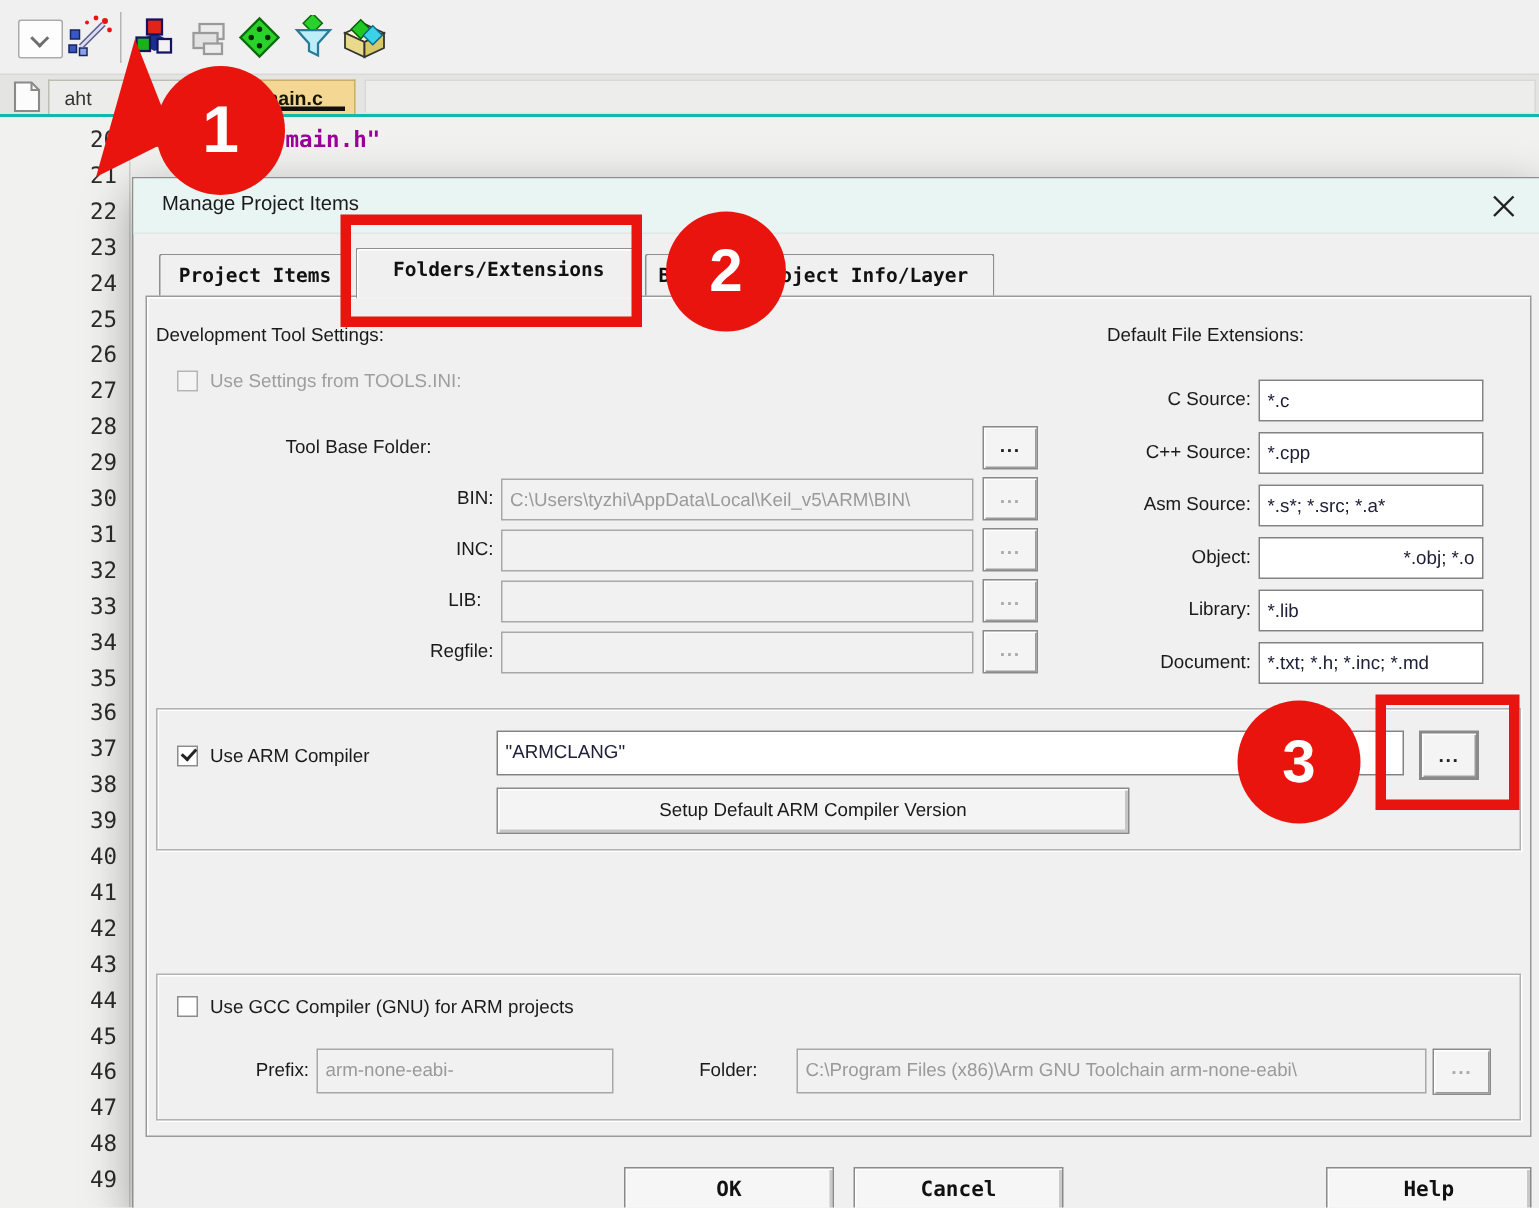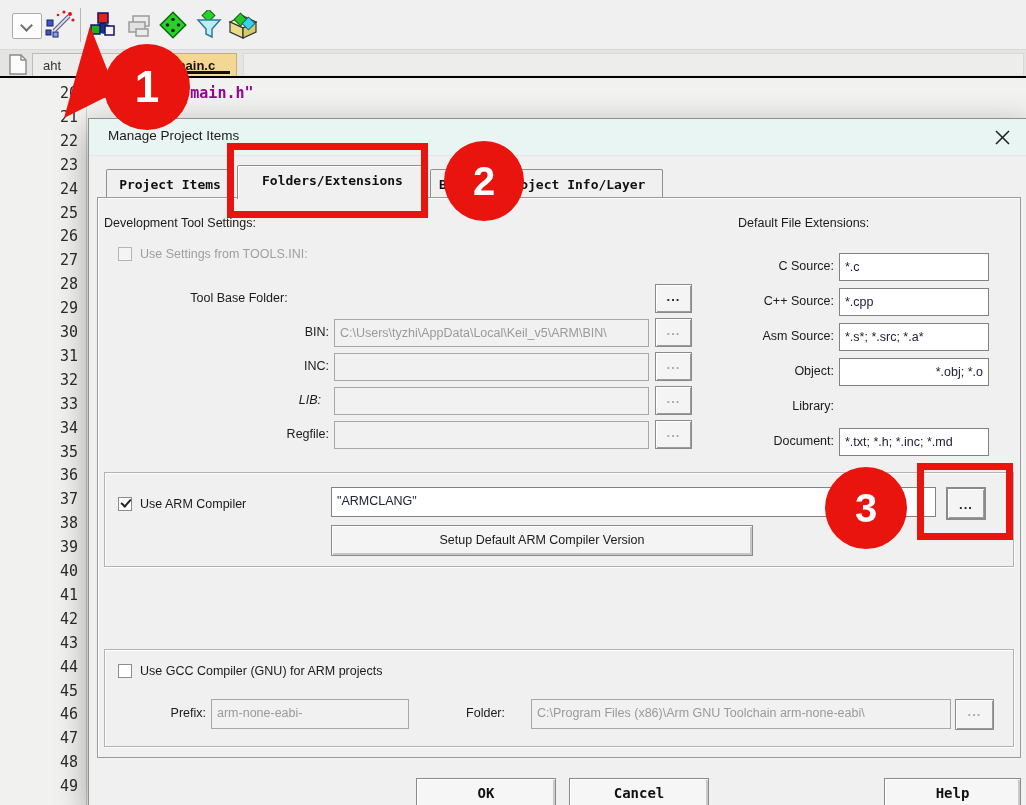--- a/index.html
+++ b/index.html
@@ -7,21 +7,21 @@
   body { font-family:"Liberation Sans", sans-serif; background:#f0f0f0; position:relative; }
 
   
   .toolbar { position:absolute; left:0; top:0; width:1026px; height:50px; background:#f0f0f0; border-bottom:1px solid #d9d9d9; }
   .tb-dropdown { position:absolute; left:12px; top:13px; width:30px; height:26px; background:#fdfdfd; border:1px solid #ababab; border-radius:2px; }
   .tb-dropdown .chev { position:absolute; left:9px; top:7px; width:9px; height:9px; border-left:2px solid #6e6e6e; border-bottom:2px solid #6e6e6e; transform:rotate(-45deg); }
   .tb-sep { position:absolute; left:80px; top:8px; width:1px; height:34px; background:#b5b5b5; }
   .tb-icon { position:absolute; top:10px; width:30px; height:30px; }
 
   
-  .tabbar { position:absolute; left:0; top:50px; width:1026px; height:28px; background:#e4e4e2; border-bottom:2px solid #000000; }
+  .tabbar { position:absolute; left:0; top:50px; width:1026px; height:28px; background:#e4e4e2; border-bottom:2px solid #14b8a6; }
   .tabbar .filler { position:absolute; left:243px; top:3px; right:2px; height:22px; background:#ededec; border:1px solid #d8d8d6; border-bottom:none; }
   .doc-tab-icon { position:absolute; left:8px; top:4px; width:20px; height:21px; }
   .etab { position:absolute; top:3px; height:23px; font-size:13px; line-height:23px; padding:0 10px; color:#333; background:#ececea; border:1px solid #bdbdb4; border-bottom:none; white-space:nowrap; overflow:hidden; }
   .etab.inactive { left:32px; width:131px; }
   .etab.active { left:163px; width:74px; background:#f3d793; border-color:#c9b06a; color:#151500; font-weight:bold; }
   .etab.active .underline { position:absolute; left:6px; right:6px; bottom:2px; height:3px; background:#111; }
 
   
   .editor { position:absolute; left:0; top:80px; width:1026px; height:725px; background:#f1f1ef; }
   .gutterline { position:absolute; left:0; width:78px; text-align:right; font-family:"DejaVu Sans Mono", monospace; font-size:15px; color:#2b2b2b; }
@@ -211,39 +211,40 @@
   <div class="btn3d" style="left:566px; top:165px; width:37px; height:29px; z-index:5;"><span class="dots">...</span></div>
 
   <div class="fldrow-label" style="left:60px; top:206px; width:180px; z-index:5;">BIN:</div>
   <div class="field disabled" style="left:245px; top:200px; width:315px; z-index:5;">C:\Users\tyzhi\AppData\Local\Keil_v5\ARM\BIN\</div>
   <div class="btn3d" style="left:566px; top:199px; width:37px; height:29px; z-index:5;"><span class="dots disabled">...</span></div>
 
   <div class="fldrow-label" style="left:60px; top:240px; width:180px; z-index:5;">INC:</div>
   <div class="field disabled" style="left:245px; top:234px; width:315px; z-index:5;"></div>
   <div class="btn3d" style="left:566px; top:233px; width:37px; height:29px; z-index:5;"><span class="dots disabled">...</span></div>
 
-  <div class="fldrow-label" style="left:52px; top:274px; width:180px; z-index:5;font-style:italic;">LIB:</div>
+  <div class="fldrow-label" style="left:52px; top:274px; width:180px; z-index:5;">LIB:</div>
   <div class="field disabled" style="left:245px; top:268px; width:315px; z-index:5;"></div>
   <div class="btn3d" style="left:566px; top:267px; width:37px; height:29px; z-index:5;"><span class="dots disabled">...</span></div>
 
   <div class="fldrow-label" style="left:60px; top:308px; width:180px; z-index:5;">Regfile:</div>
   <div class="field disabled" style="left:245px; top:302px; width:315px; z-index:5;"></div>
   <div class="btn3d" style="left:566px; top:301px; width:37px; height:29px; z-index:5;"><span class="dots disabled">...</span></div>
 
   <div class="sec-heading" style="left:649px; top:97px; z-index:5;">Default File Extensions:</div>
 
   <div class="fldrow-label" style="left:590px; top:140px; width:155px; z-index:5;">C Source:</div>
   <div class="field" style="left:750px; top:134px; width:150px; z-index:5;">*.c</div>
   <div class="fldrow-label" style="left:590px; top:175px; width:155px; z-index:5;">C++ Source:</div>
   <div class="field" style="left:750px; top:169px; width:150px; z-index:5;">*.cpp</div>
   <div class="fldrow-label" style="left:590px; top:210px; width:155px; z-index:5;">Asm Source:</div>
   <div class="field" style="left:750px; top:204px; width:150px; z-index:5;">*.s*; *.src; *.a*</div>
   <div class="fldrow-label" style="left:590px; top:245px; width:155px; z-index:5;">Object:</div>
   <div class="field" style="left:750px; top:239px; width:150px; z-index:5;text-align:right;">*.obj; *.o</div>
   <div class="fldrow-label" style="left:590px; top:280px; width:155px; z-index:5;">Library:</div>
+  <div class="field" style="left:750px; top:274px; width:150px; z-index:5;">*.lib</div>
   <div class="fldrow-label" style="left:590px; top:315px; width:155px; z-index:5;">Document:</div>
   <div class="field" style="left:750px; top:309px; width:150px; z-index:5;">*.txt; *.h; *.inc; *.md</div>
 
   <div class="groupbox" style="left:15px; top:353px; width:910px; height:95px; z-index:5;"></div>
   <div class="checkbox checked" style="left:29px; top:378px; z-index:6;"></div>
   <div class="cb-label" style="left:51px; top:378px; z-index:6;">Use ARM Compiler</div>
   <div class="field" style="left:242px; top:368px; width:605px; height:30px; z-index:6;">"ARMCLANG"</div>
   <div class="btn3d" style="left:857px; top:368px; width:40px; height:33px; z-index:6; border-width:2px; line-height:29px;"><span class="dots">...</span></div>
   <div class="setup-btn" style="left:242px; top:406px; width:422px; height:31px; z-index:6;">Setup Default ARM Compiler Version</div>
 

